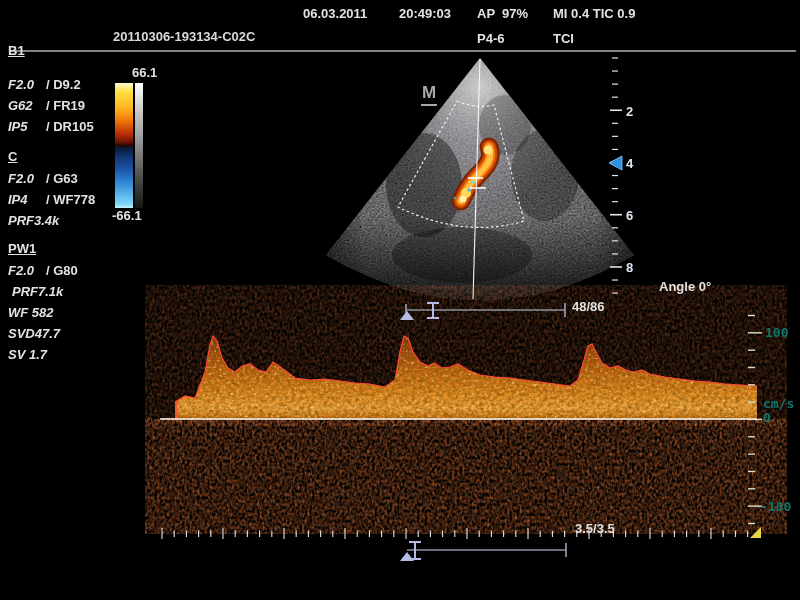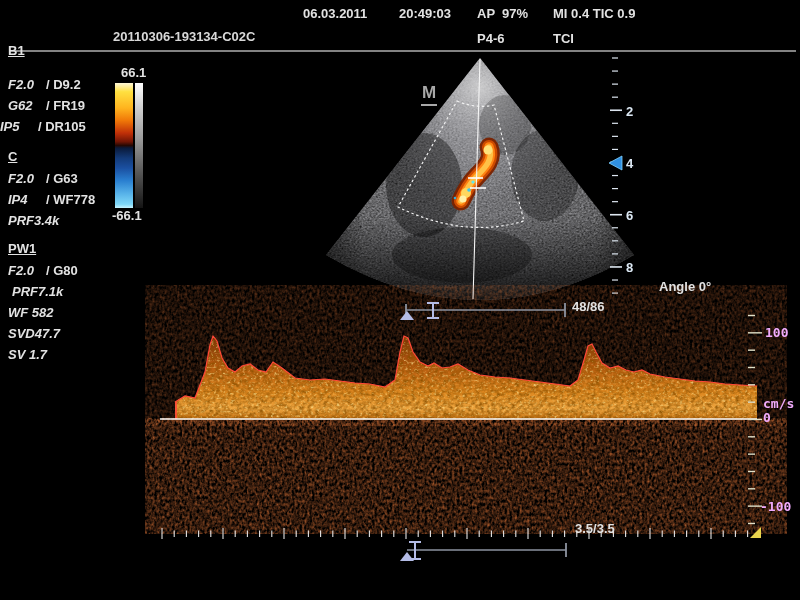--- a/index.html
+++ b/index.html
@@ -3,21 +3,21 @@
 <meta charset="utf-8">
 <style>
   html,body{margin:0;padding:0;background:#000;}
   #screen{position:relative;width:800px;height:600px;background:#000;overflow:hidden;
           font-family:"Liberation Sans",sans-serif;}
   .t{position:absolute;color:#e2e2e2;font-size:13px;font-weight:bold;white-space:pre;line-height:1.1;}
   .logo{font-size:26px;color:#b2b2b2;letter-spacing:-1px;}
   .examid{font-size:13px;color:#d8d8d8;}
   .ptitle{text-decoration:underline;}
   .pl{display:inline-block;min-width:38px;font-style:italic;}
-  .mono{font-family:"DejaVu Sans Mono",monospace;color:#f0abfc;font-size:13px;}
+  .mono{font-family:"DejaVu Sans Mono",monospace;color:#0f766e;font-size:13px;}
   .sep{position:absolute;left:10px;top:50px;width:786px;height:2px;background:#838383;}
   #gfx{position:absolute;left:0;top:0;z-index:1;}
   .txtlayer{position:absolute;left:0;top:0;width:800px;height:600px;z-index:2;}
   .mmark{color:#a8a8a8;font-size:17px;border-bottom:2px solid #a8a8a8;padding:0 1px 1px 1px;}
   .dlabel{color:#dce8f4;font-size:13px;}
   
   #cbar-color{position:absolute;left:115px;top:83px;width:18px;height:125px;
     background:linear-gradient(to bottom,
       #fff8d8 0%, #ffe040 7%, #ffb41e 20%, #f07808 30%, #c03008 40%, #701505 47%, #250803 50%,
       #0a1a3a 52%, #133a78 60%, #1a4fa0 68%, #2a7fd0 78%, #55b0e8 88%, #7fd8f8 97%, #c8f4ff 100%);}
@@ -252,35 +252,35 @@
     <div class="t" style="left:399px;top:7px">20:49:03</div>
     <div class="t" style="left:477px;top:7px">AP  97%</div>
     <div class="t" style="left:553px;top:7px">MI 0.4 TIC 0.9</div>
     <div class="t" style="left:477px;top:32px">P4-6</div>
     <div class="t" style="left:553px;top:32px">TCI</div>
     <div class="sep"></div>
 
     <div class="t ptitle" style="left:8px;top:44px">B1</div>
     <div class="t" style="left:8px;top:78px"><span class="pl">F2.0</span><span>/ D9.2</span></div>
     <div class="t" style="left:8px;top:99px"><span class="pl">G62</span><span>/ FR19</span></div>
-    <div class="t" style="left:0;top:120px"><span class="pl">IP5</span><span>/ DR105</span></div>
+    <div class="t" style="left:8px;top:120px"><span class="pl">IP5</span><span>/ DR105</span></div>
 
     <div class="t ptitle" style="left:8px;top:150px">C</div>
     <div class="t" style="left:8px;top:172px"><span class="pl">F2.0</span><span>/ G63</span></div>
     <div class="t" style="left:8px;top:193px"><span class="pl">IP4</span><span>/ WF778</span></div>
     <div class="t" style="left:8px;top:214px"><span class="pl">PRF3.4k</span><span></span></div>
 
     <div class="t ptitle" style="left:8px;top:242px">PW1</div>
     <div class="t" style="left:8px;top:264px"><span class="pl">F2.0</span><span>/ G80</span></div>
     <div class="t" style="left:12px;top:285px"><span class="pl">PRF7.1k</span><span></span></div>
     <div class="t" style="left:8px;top:306px"><span class="pl">WF 582</span><span></span></div>
     <div class="t" style="left:8px;top:327px"><span class="pl">SVD47.7</span><span></span></div>
     <div class="t" style="left:8px;top:348px"><span class="pl">SV 1.7</span><span></span></div>
 
-    <div class="t" style="left:121px;top:66px">66.1</div>
+    <div class="t" style="left:132px;top:66px">66.1</div>
     <div id="cbar-color"></div>
     <div id="cbar-gray"></div>
     <div class="t" style="left:112px;top:209px">-66.1</div>
 
     <div class="t mmark" style="left:421px;top:84px">M</div>
     <div class="t dlabel" style="left:626px;top:105px">2</div>
     <div class="t dlabel" style="left:626px;top:157px">4</div>
     <div class="t dlabel" style="left:626px;top:209px">6</div>
     <div class="t dlabel" style="left:626px;top:261px">8</div>
 

